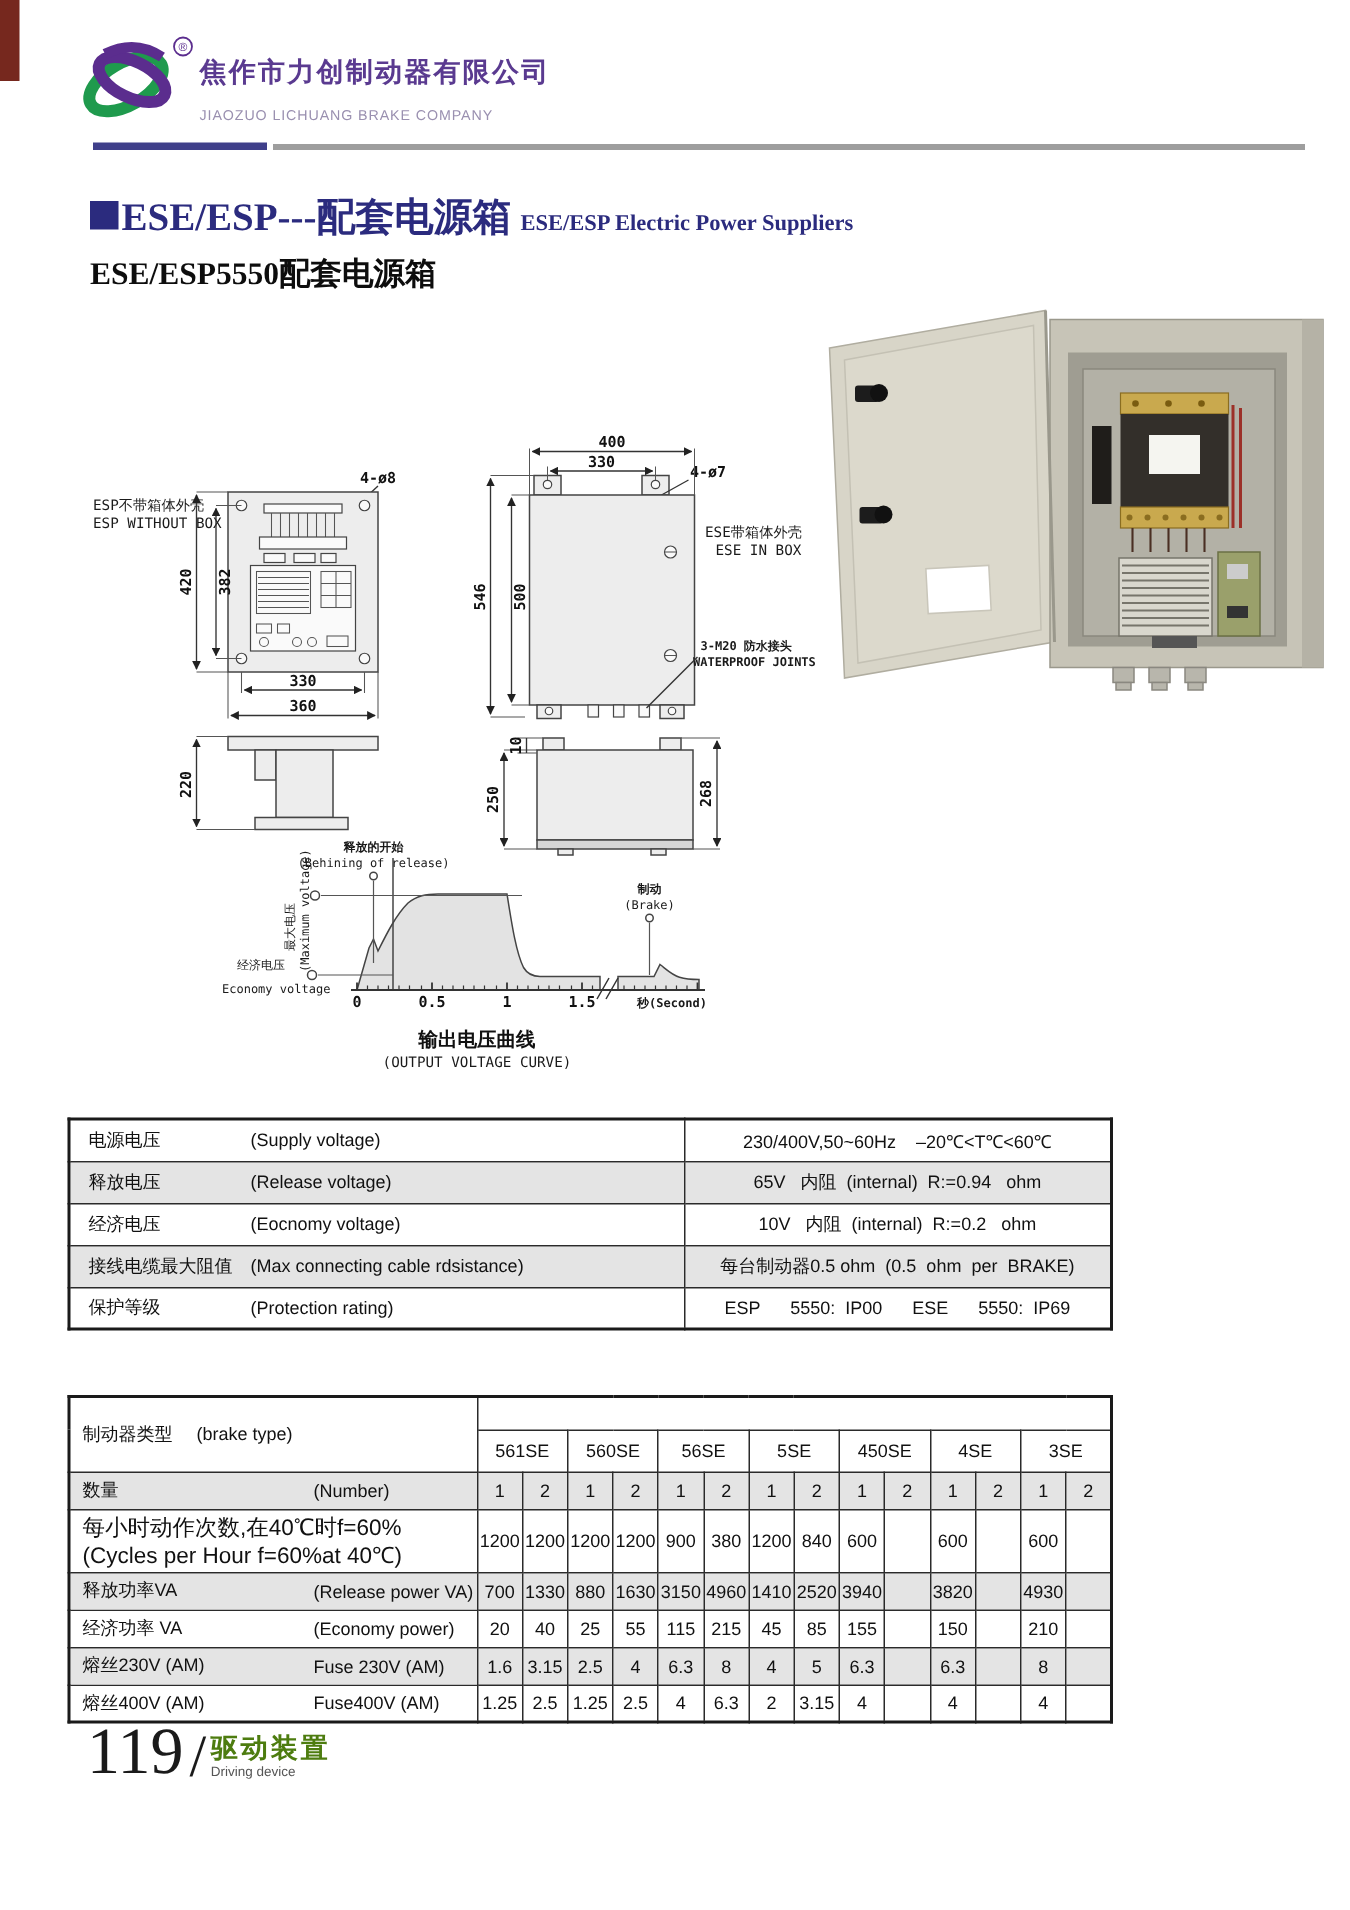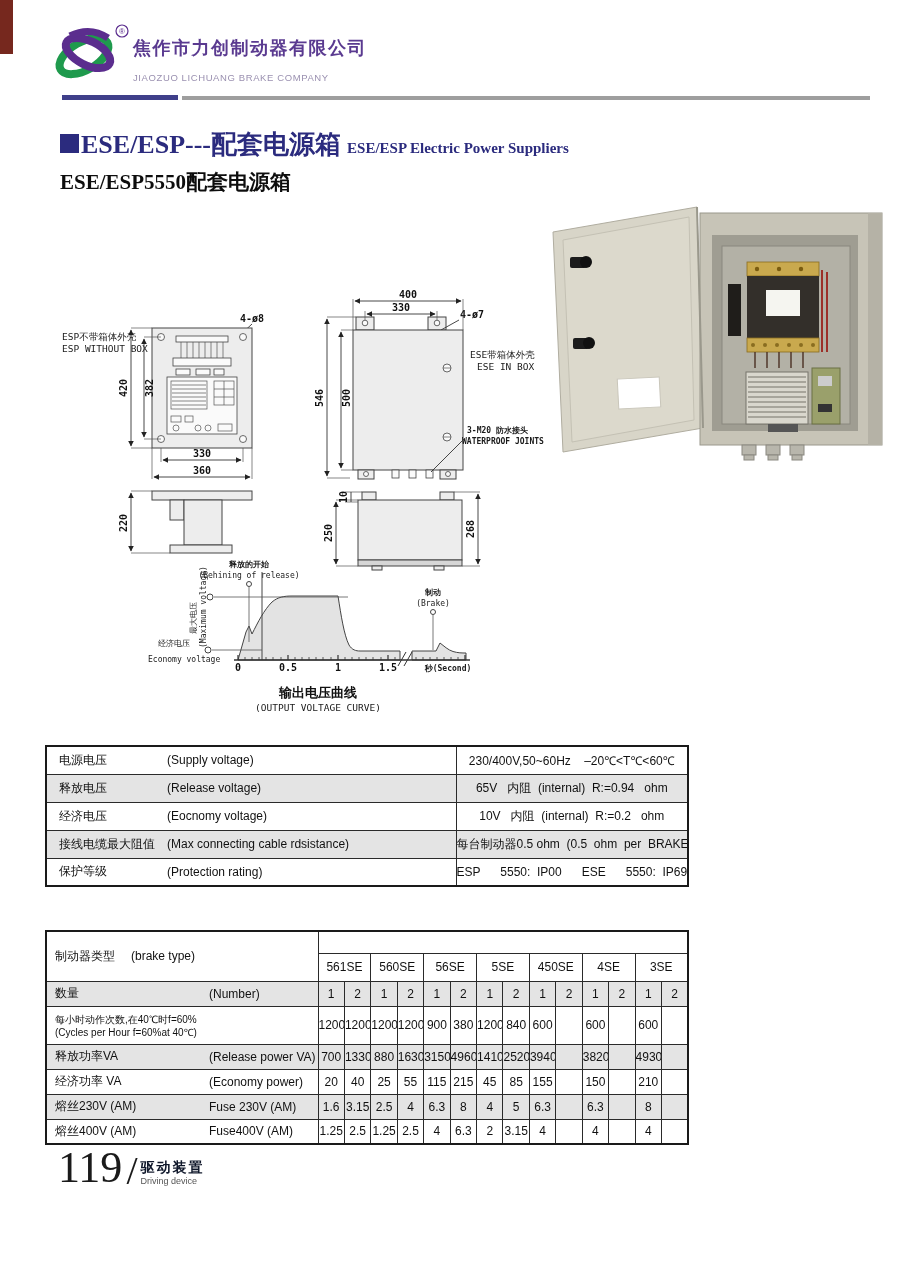--- a/index.html
+++ b/index.html
@@ -27,44 +27,44 @@
   .drawings{left:0;top:195px;}
   .ann{font-family:"DejaVu Sans Mono",monospace;font-size:9.5px;fill:#1a1a1a;}
   .ann-sm{font-family:"DejaVu Sans Mono",monospace;font-size:8px;fill:#1a1a1a;}
   .dim{font-family:"DejaVu Sans Mono",monospace;font-size:10px;font-weight:bold;fill:#111;}
   .dln{stroke:#333;stroke-width:0.9;fill:none;}
   .obj{stroke:#444;stroke-width:1;fill:#ededed;}
   .objw{stroke:#444;stroke-width:0.8;fill:#fafafa;}
   .thin{stroke:#555;stroke-width:0.7;fill:none;}
 
   
-  table{border-collapse:collapse;table-layout:fixed;width:644px;font-size:12px;color:#111;}
+  table{border-collapse:collapse;table-layout:fixed;width:697px;font-size:12px;color:#111;}
   .spec-table{border:2px solid #1a1a1a;}
   .brake-table{border:2px solid #1a1a1a;}
   td{border:1px solid #2a2a2a;text-align:center;padding:0;overflow:hidden;}
   tr.shaded td{background:#e4e4e4;}
   .spec-tbl-wrap{left:45px;top:745px;}
   .spec-table tr{height:28px;}
   .spec-label{text-align:left;position:relative;padding-left:12px;}
   .spec-label .en{position:absolute;left:120px;top:50%;transform:translateY(-50%);}
   .spec-value{white-space:pre;}
   .brake-tbl-wrap{left:45px;top:930px;}
   .corner-label{text-align:left;padding-left:8px;}
   .corner-label .en{margin-left:16px;}
   .blank-top{border:none;}
   .brake-label{text-align:left;position:relative;padding-left:8px;white-space:nowrap;}
   .brake-label .en{position:absolute;left:162px;top:50%;transform:translateY(-50%);}
-  .brake-label.two-line{line-height:1.3;font-size:10px;white-space:normal;padding-top:2px;}
+  .brake-label.two-line{line-height:1.3;font-size:15px;white-space:normal;padding-top:2px;}
 
   
   .footer{left:58px;top:1148px;display:flex;align-items:flex-end;}
   .page-num{font-family:"Liberation Serif",serif;font-size:44px;line-height:0.9;color:#1a1a1a;}
   .slash{font-family:"Liberation Serif",serif;font-size:40px;line-height:0.85;margin:0 3px 0 4px;color:#1a1a1a;}
   .section{padding-bottom:2px;}
-  .section-cn{font-size:14px;font-weight:bold;color:#0f172a;letter-spacing:2px;display:block;}
+  .section-cn{font-size:18px;font-weight:bold;color:#4d7c0f;letter-spacing:2px;display:block;}
   .section-en{font-size:9px;color:#555;display:block;margin-top:-1px;}
 </style>
 </head>
 <body>
 
 <div class="page">
 
   <div class="abs corner-bar"></div>
 
   <div class="abs logo">

